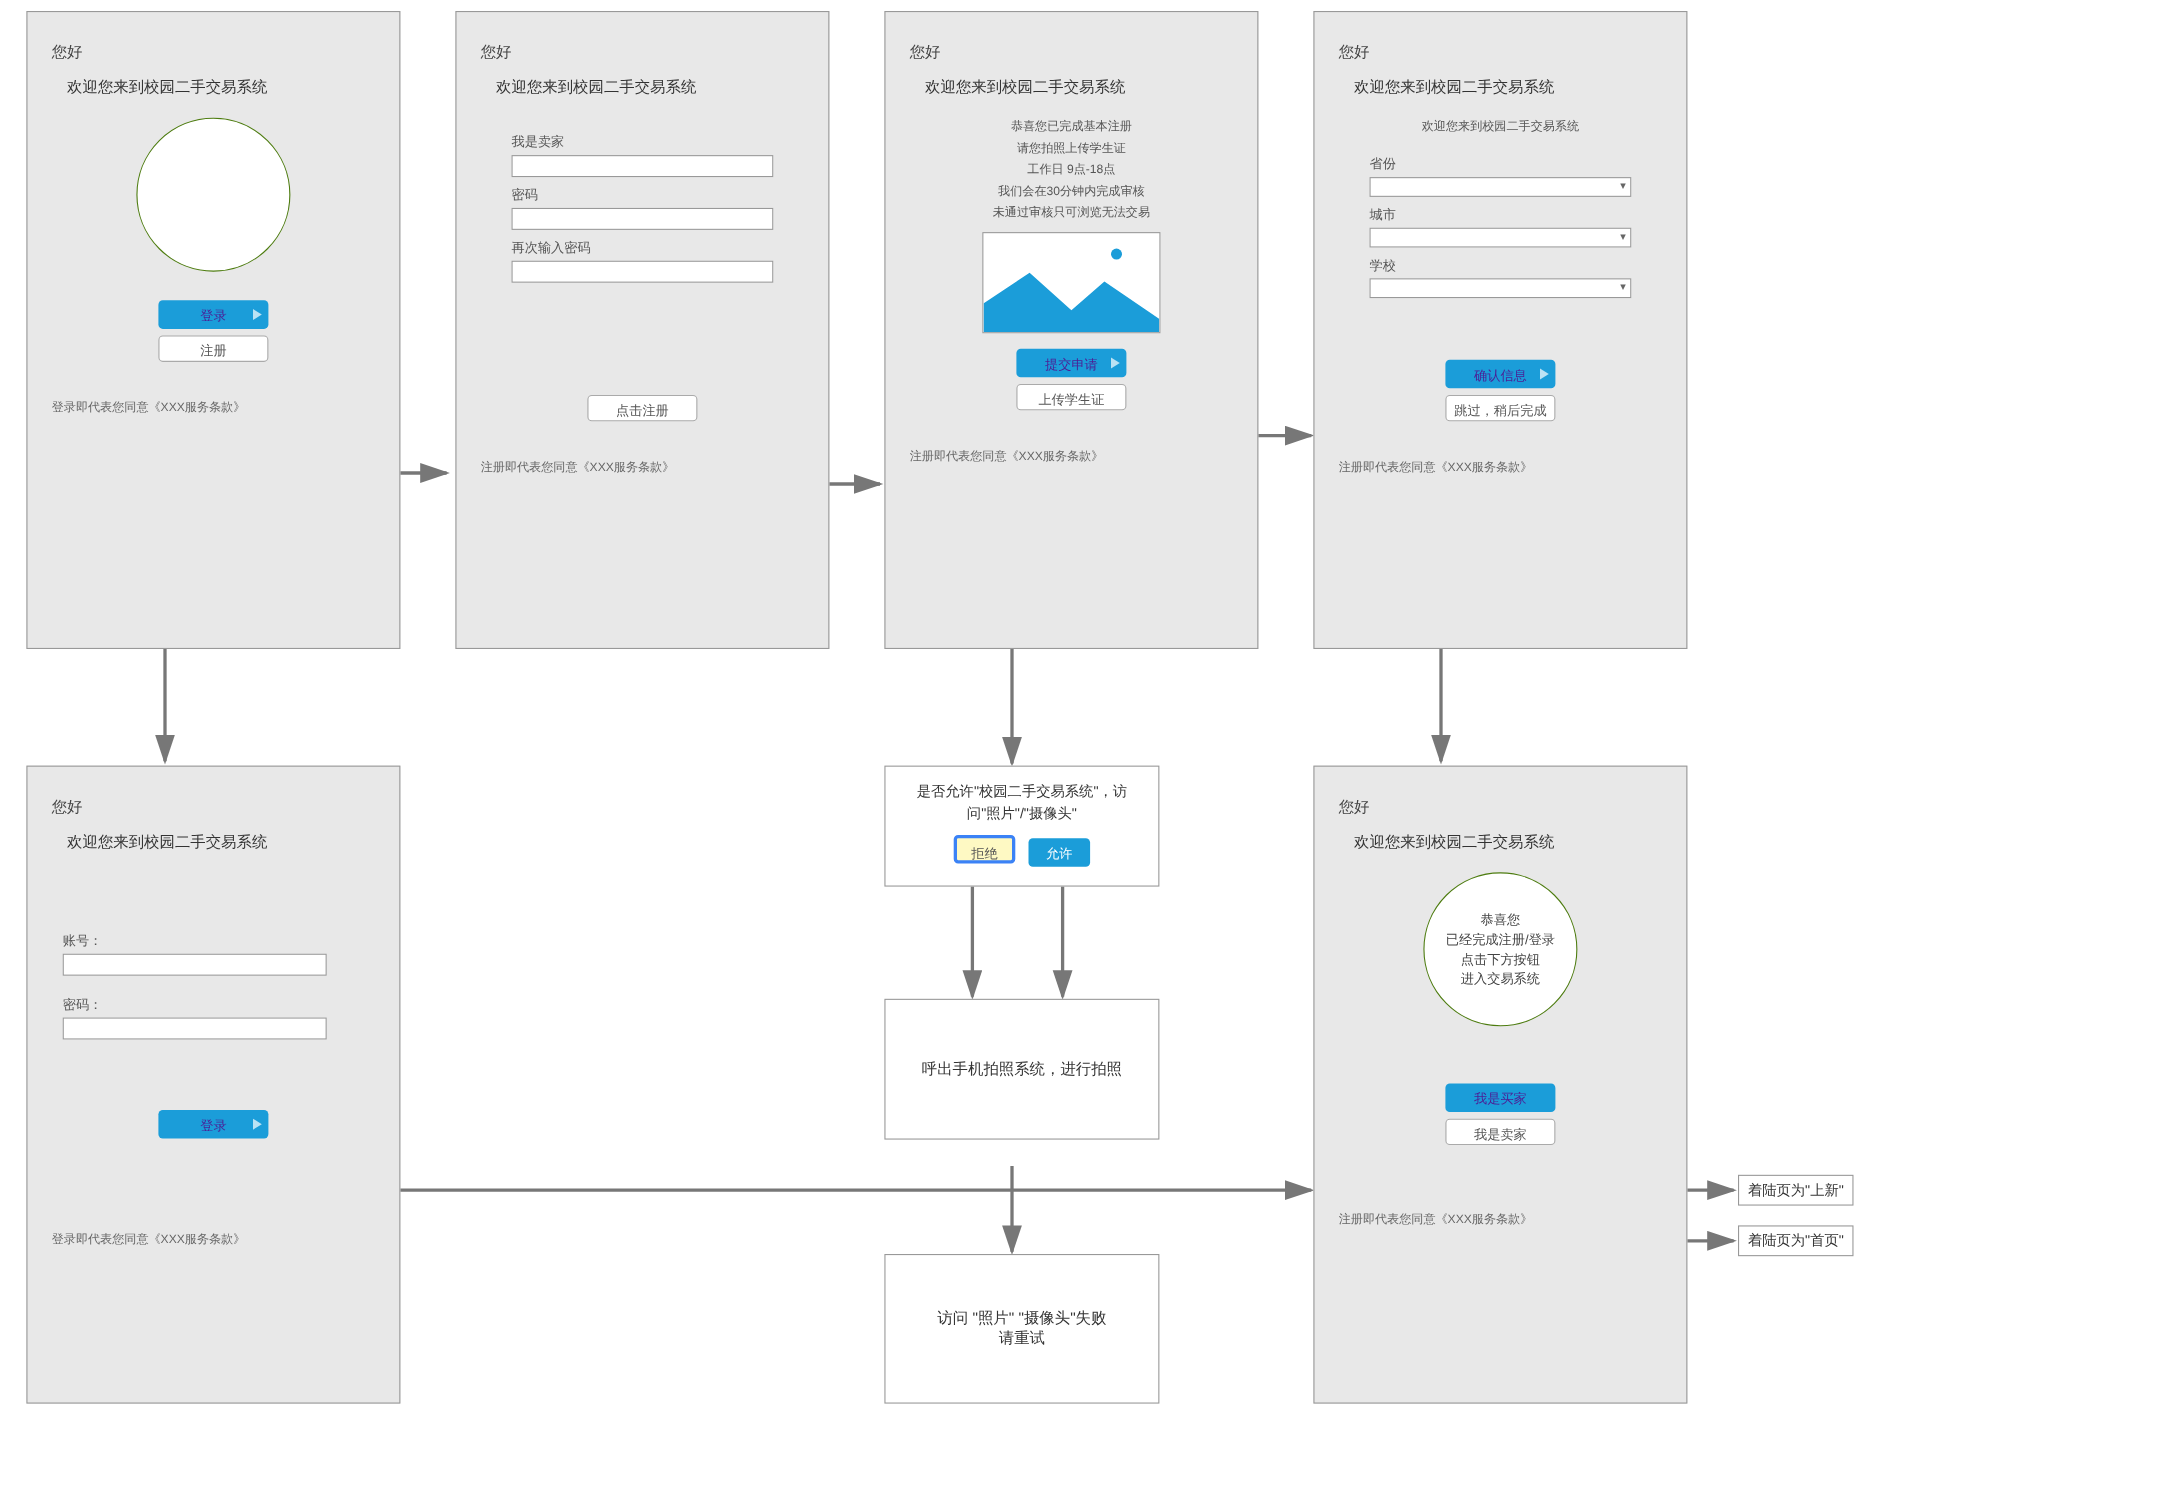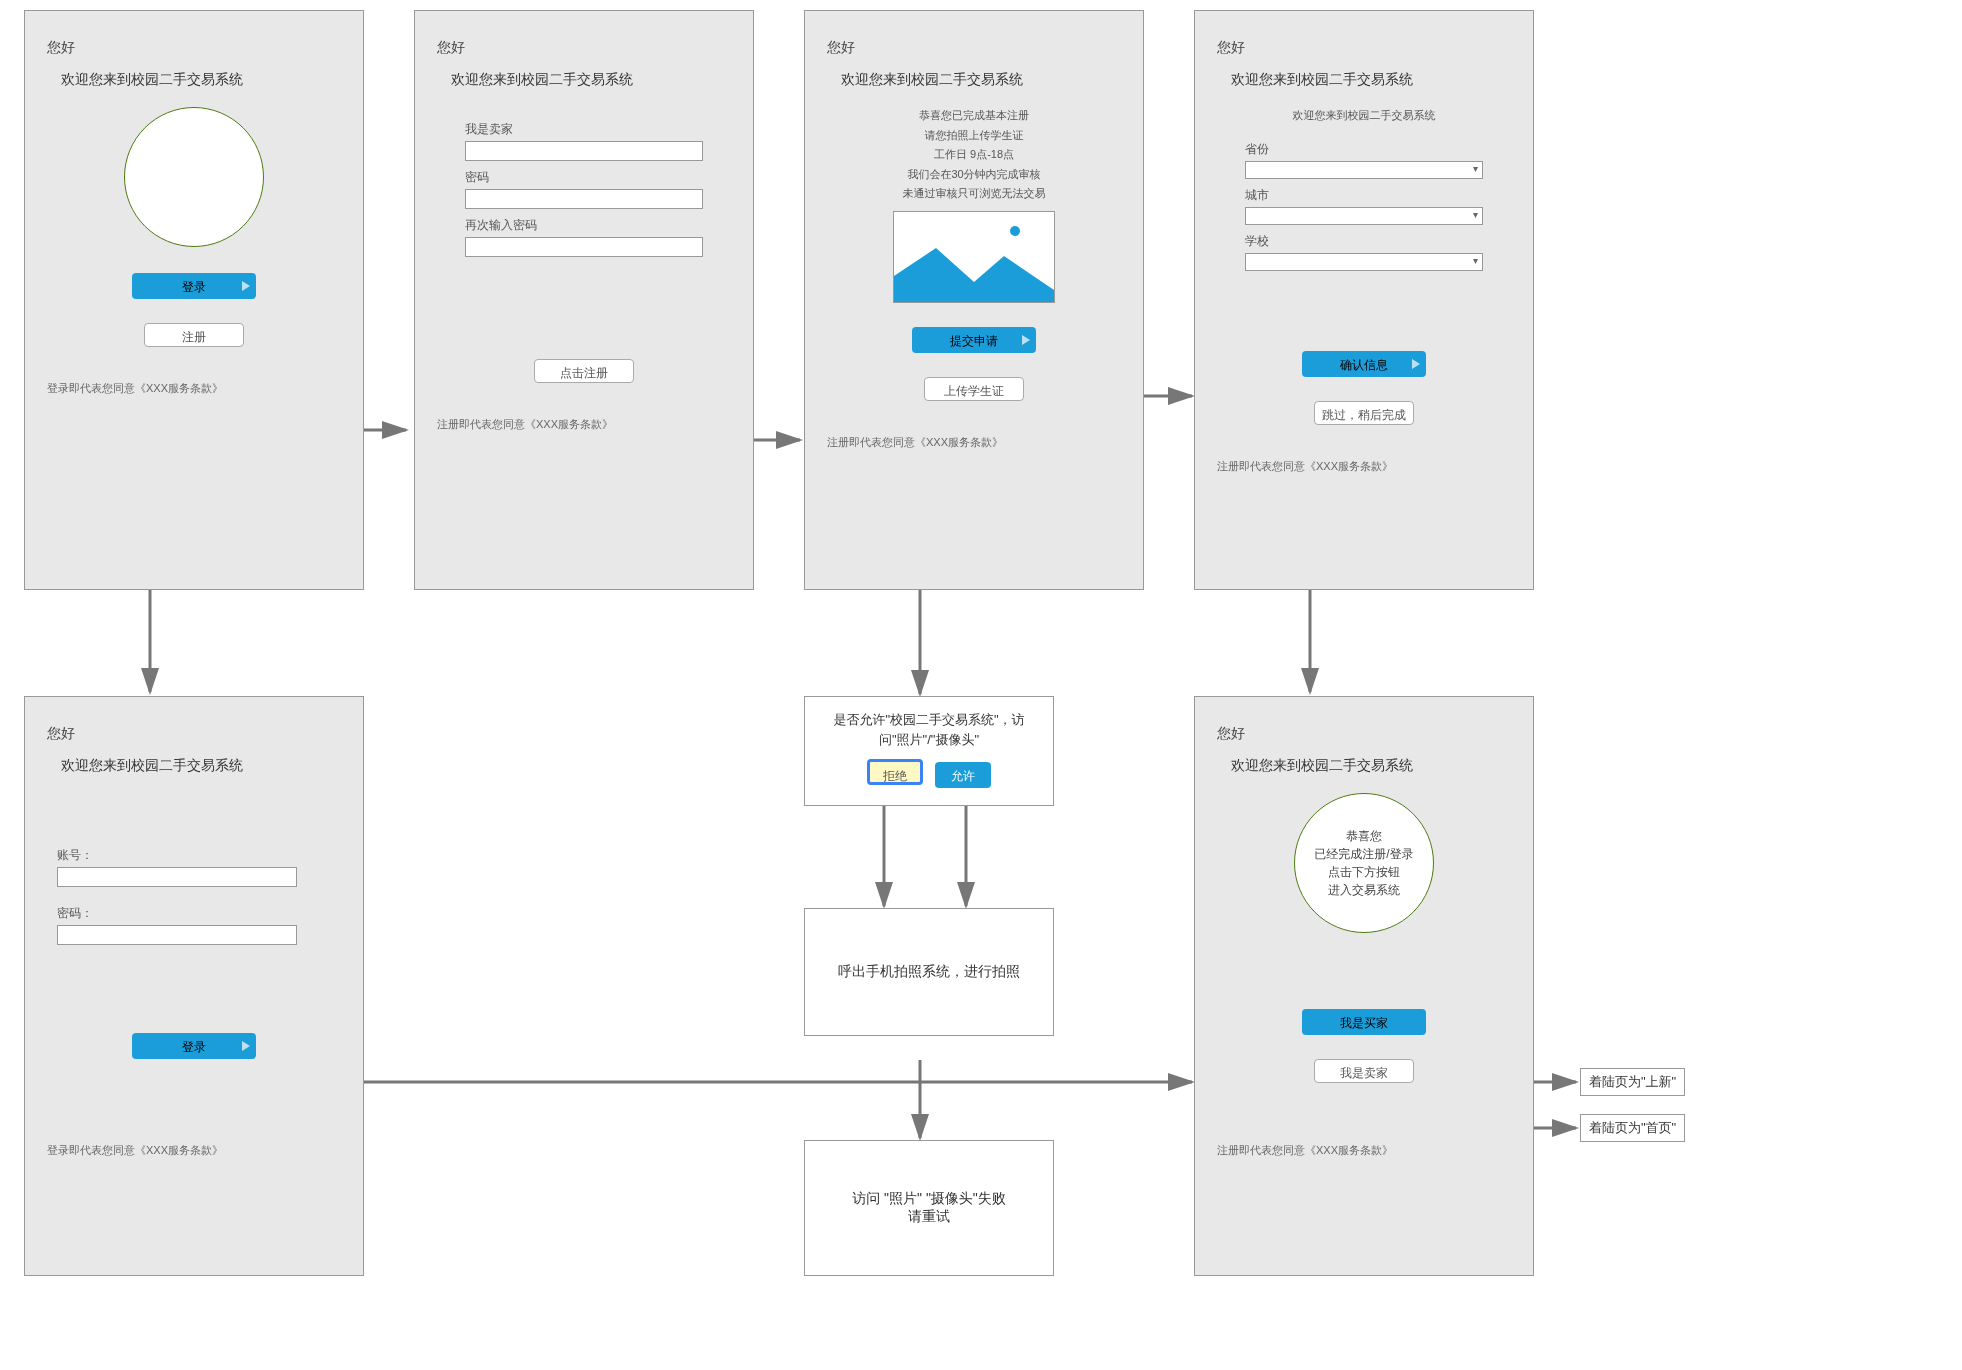--- a/index.html
+++ b/index.html
@@ -1,21 +1,21 @@
 <!DOCTYPE html>
 <html><head>
 <meta charset="utf-8">
 <style>
 html,body{margin:0;padding:0;font-family:"Microsoft YaHei","PingFang SC",Arial,sans-serif;font-size:13px;color:#333;background:#fff}
 .canvas{position:relative;width:1962px;height:1370px}
 .screen{position:absolute;background:#e8e8e8;border:1px solid #999;box-sizing:border-box;padding:18px 22px}
 .greet{font-size:14px;color:#444;margin:10px 0 14px}
 .welcome{font-size:14px;color:#333;margin:6px 0 18px;text-align:left;padding-left:14px}
 .centertxt{text-align:center;font-size:11px;color:#555;line-height:1.6;margin:2px 0}
-.btn-primary{display:block;background:#1b9dd9;color:#000000;border:none;border-radius:4px;height:26px;line-height:26px;width:124px;text-align:center;font-size:12px;margin:24px auto;position:relative;cursor:pointer}
+.btn-primary{display:block;background:#1b9dd9;color:#4c1d95;border:none;border-radius:4px;height:26px;line-height:26px;width:100px;text-align:center;font-size:12px;margin:0 auto;position:relative;cursor:pointer}
 .btn-primary::after{content:"";position:absolute;right:6px;top:8px;border-left:8px solid rgba(255,255,255,.7);border-top:5px solid transparent;border-bottom:5px solid transparent}
 .btn-primary.no-arrow::after{display:none}
 .btn-outline{display:block;background:#fff;color:#555;border:1px solid #aaa;border-radius:4px;height:24px;line-height:24px;width:100px;text-align:center;font-size:12px;margin:6px auto;cursor:pointer}
 .btn-small{width:56px;height:26px;line-height:26px;font-size:12px;border-radius:4px;display:inline-block;margin:4px}
 .btn-small.outline{background:#fef9c3;border:3px solid #3b82f6;color:#555}
 .btn-small.primary{background:#1b9dd9;color:#fff;border:none}
 .terms{font-size:11px;color:#666;margin-top:34px}
 .field-label{font-size:12px;color:#555;margin:8px 0 3px}
 .tinput{width:100%;height:20px;border:1px solid #999;background:#fff;box-sizing:border-box;padding:0 4px;font-size:12px}
 .select{width:100%;height:18px;border:1px solid #999;background:#fff;box-sizing:border-box;font-size:12px;position:relative}

